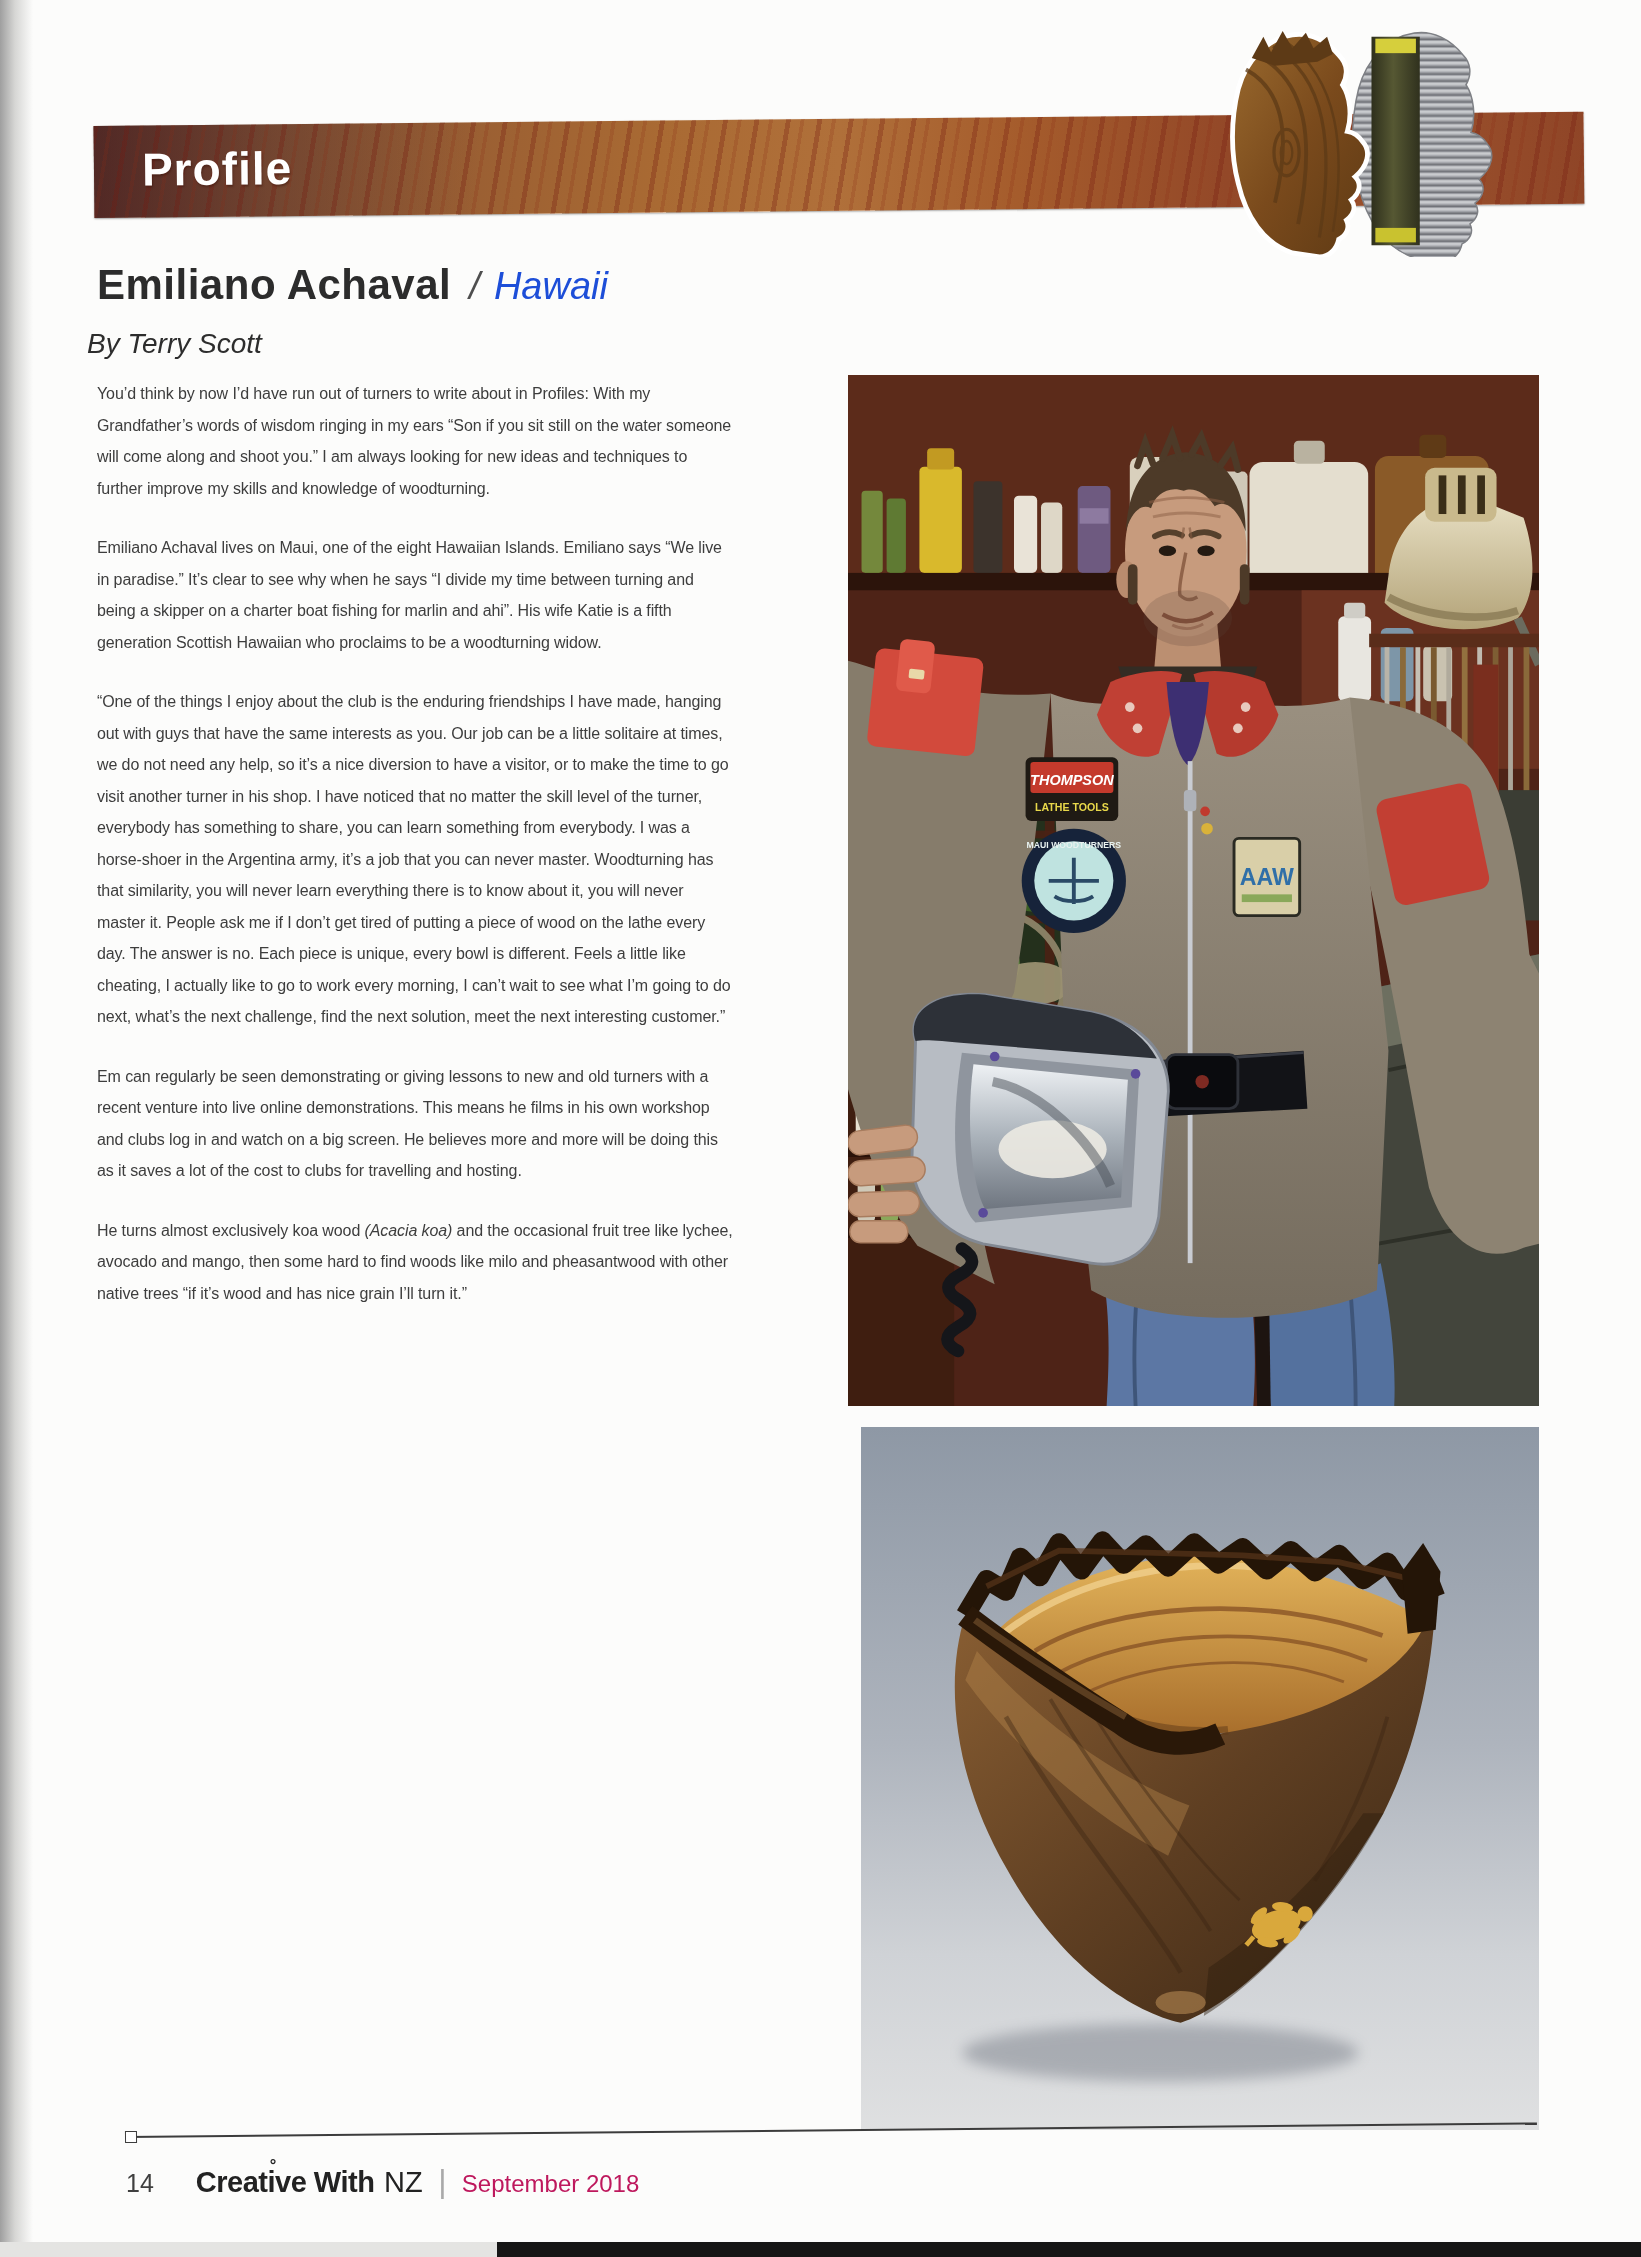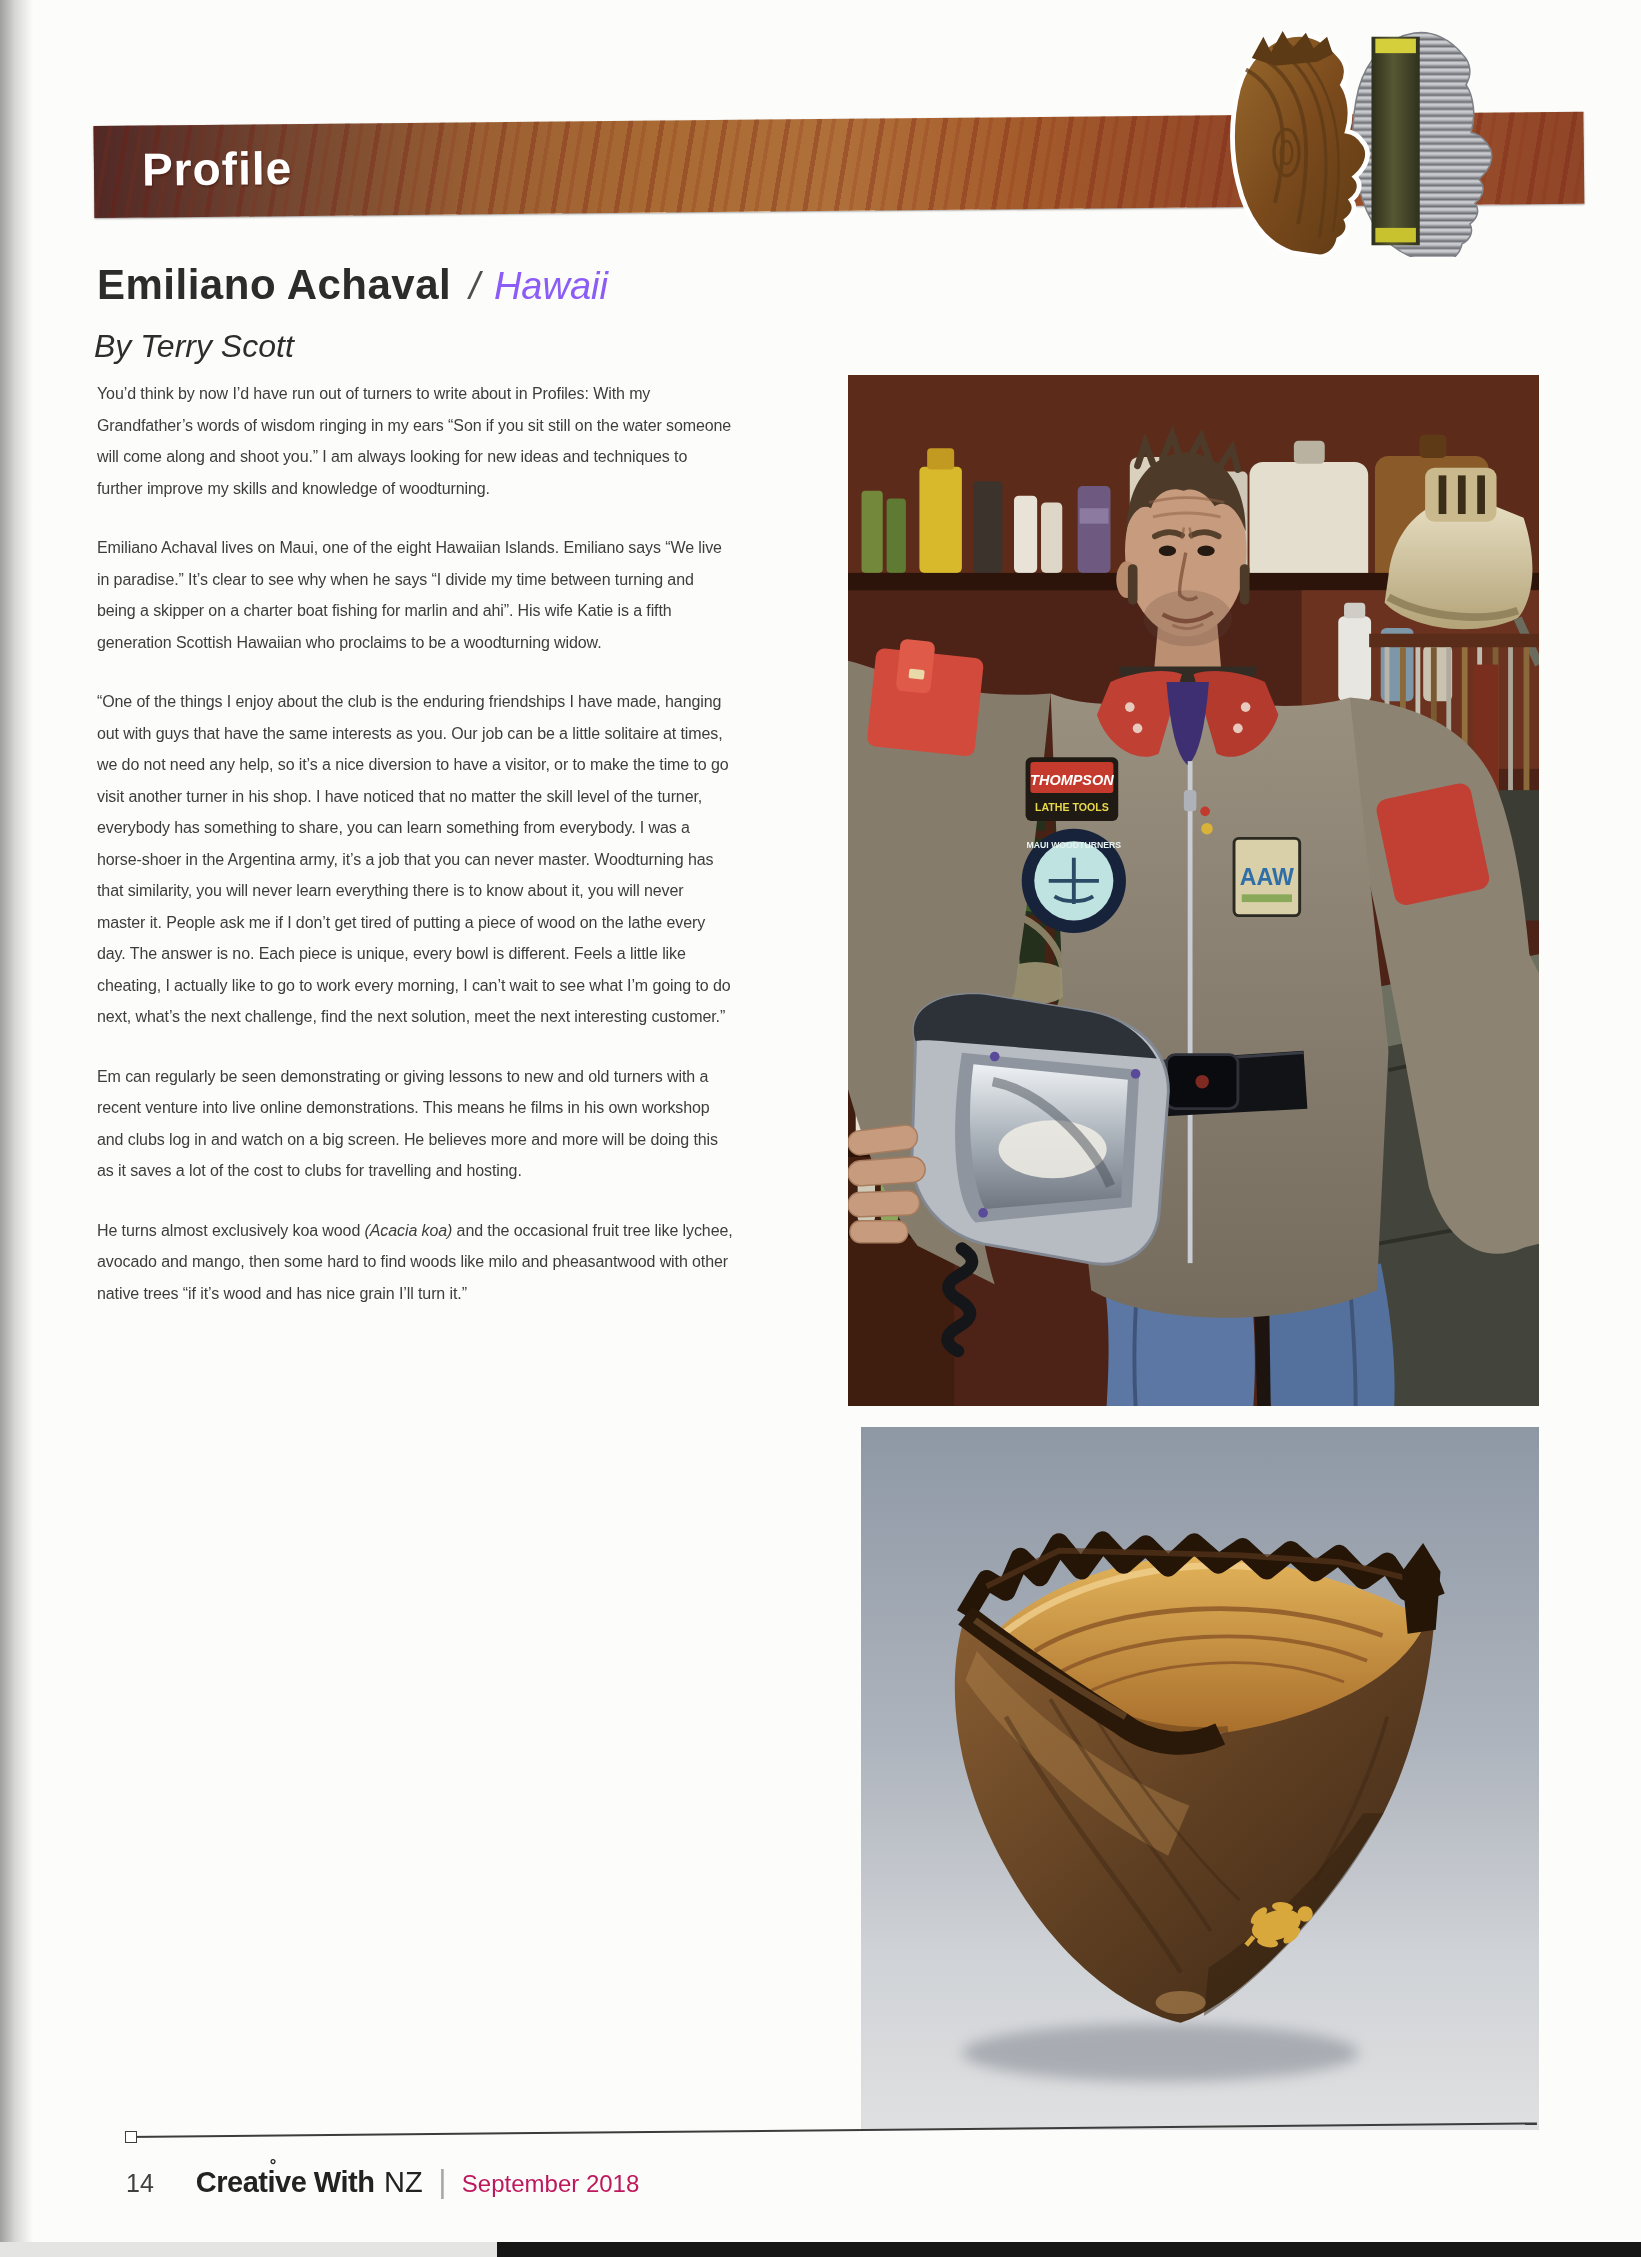--- a/index.html
+++ b/index.html
@@ -23,22 +23,22 @@
       linear-gradient(93deg,#6e4233 0%,#8a5a3a 12%,#9a5f33 25%,#a96a33 38%,#b0703a 50%,#a55c2c 62%,#934828 76%,#9b512c 88%,#8f4527 100%);
     box-shadow:0 1px 1.9px rgba(0,0,0,.35);
   }
   .banner-label{position:absolute;left:48px;top:0;line-height:89px;font-size:46px;
     font-weight:bold;color:#ffffff;letter-spacing:1px;text-shadow:1px 1.9px 1.9px rgba(60,20,10,.45)}
   .header-graphic{position:absolute;left:1190px;top:25px;width:307px;height:232px}
   
   .title-row{position:absolute;left:97px;top:261px;white-space:nowrap}
   .title-name{font-size:42px;font-weight:bold;color:#2c2c2c;letter-spacing:0.5px}
   .title-sep{font-style:italic;font-size:38px;color:#4e4e4e;margin-left:13.5px}
-  .title-region{font-style:italic;font-size:38px;color:#8b5cf6;margin-left:9.7px}
-  .byline{position:absolute;left:94px;top:328px;font-style:italic;font-size:32px;color:#2d2d2d}
+  .title-region{font-style:italic;font-size:38px;color:#1d4ed8;margin-left:9.7px}
+  .byline{position:absolute;left:87px;top:328px;font-style:italic;font-size:28px;color:#2d2d2d}
   
   .article{position:absolute;left:97px;top:378px;width:637px}
   .article p{margin:0 0 28px;font-size:16px;line-height:31.5px;color:#3d3d3d;letter-spacing:-0.1px}
   .species{font-style:italic}
   
   .photo{position:absolute;display:block;background:#888}
   #photo-portrait{left:848px;top:375px;width:691px;height:1031px}
   #photo-bowl{left:861px;top:1427px;width:678px;height:703px}
   
   .footer-rule{position:absolute;left:127px;top:2136px;width:1410px;height:1.9px;background:#3c3c3c;

